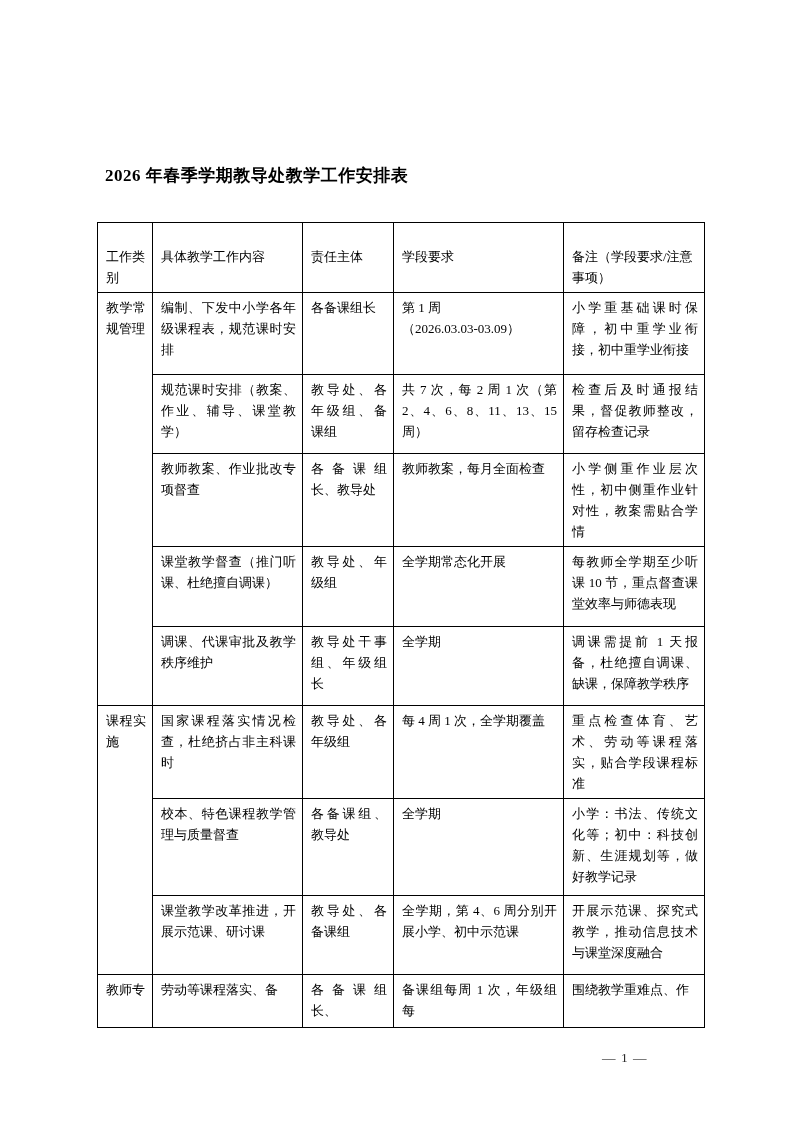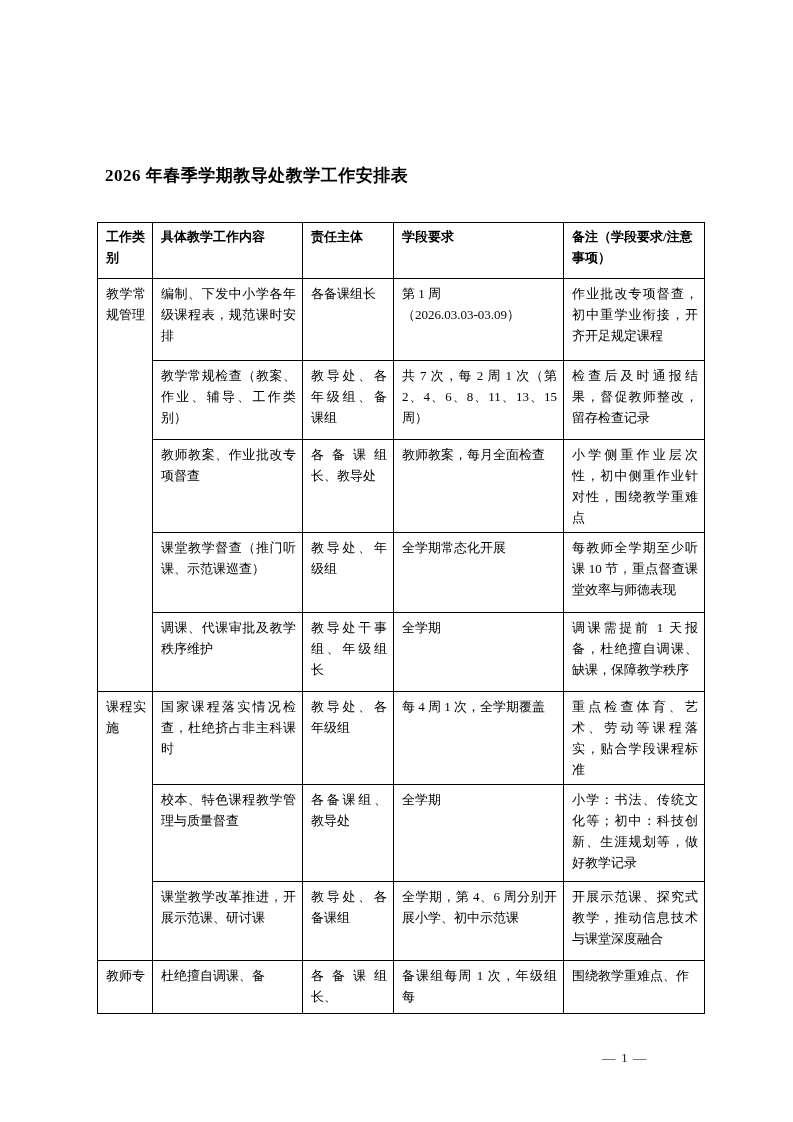--- a/index.html
+++ b/index.html
@@ -41,23 +41,23 @@
     vertical-align: top;
     padding: 4px 6px 4px 8px;
     font-size: 13px;
     line-height: 21px;
     text-align: justify;
     white-space: pre-line;
     overflow: hidden;
     word-break: break-all;
   }
   table.work-table th {
-    font-weight: bold;
+    font-weight: normal;
     text-align: left;
-    padding-top: 3px;
+    padding-top: 23px;
   }
   .page-number {
     position: absolute;
     left: 602px;
     top: 1032px;
     font-size: 13.5px;
     color: #2b2b2b;
     letter-spacing: 1px;
     white-space: nowrap;
   }
@@ -86,36 +86,36 @@
       <th>学段要求</th>
       <th>备注（学段要求/注意事项）</th>
     </tr>
 
     <tr style="height:82px">
       <td rowspan="5">教学常规管理</td>
       <td>编制、下发中小学各年级课程表，规范课时安排</td>
       <td>各备课组长</td>
       <td>第 1 周
 （2026.03.03-03.09）</td>
-      <td>作业批改专项督查，初中重学业衔接，开齐开足规定课程</td>
+      <td>小学重基础课时保障，初中重学业衔接，初中重学业衔接</td>
     </tr>
     <tr style="height:79px">
-      <td>教学常规检查（教案、作业、辅导、工作类别）</td>
+      <td>规范课时安排（教案、作业、辅导、课堂教学）</td>
       <td>教导处、各年级组、备课组</td>
       <td>共 7 次，每 2 周 1 次（第 2、4、6、8、11、13、15 周）</td>
       <td>检查后及时通报结果，督促教师整改，留存检查记录</td>
     </tr>
     <tr style="height:87px">
       <td>教师教案、作业批改专项督查</td>
       <td>各备课组长、教导处</td>
       <td>教师教案，每月全面检查</td>
-      <td>小学侧重作业层次性，初中侧重作业针对性，围绕教学重难点</td>
+      <td>小学侧重作业层次性，初中侧重作业针对性，教案需贴合学情</td>
     </tr>
     <tr style="height:80px">
-      <td>课堂教学督查（推门听课、示范课巡查）</td>
+      <td>课堂教学督查（推门听课、杜绝擅自调课）</td>
       <td>教导处、年级组</td>
       <td>全学期常态化开展</td>
       <td>每教师全学期至少听课 10 节，重点督查课堂效率与师德表现</td>
     </tr>
     <tr style="height:79px">
       <td>调课、代课审批及教学秩序维护</td>
       <td>教导处干事组、年级组长</td>
       <td>全学期</td>
       <td>调课需提前 1 天报备，杜绝擅自调课、缺课，保障教学秩序</td>
     </tr>
@@ -135,21 +135,21 @@
     </tr>
     <tr style="height:79px">
       <td>课堂教学改革推进，开展示范课、研讨课</td>
       <td>教导处、各备课组</td>
       <td>全学期，第 4、6 周分别开展小学、初中示范课</td>
       <td>开展示范课、探究式教学，推动信息技术与课堂深度融合</td>
     </tr>
 
     <tr style="height:53px">
       <td>教师专</td>
-      <td>杜绝擅自调课、备</td>
+      <td>劳动等课程落实、备</td>
       <td>各备课组长、</td>
       <td>备课组每周 1 次，年级组每</td>
       <td>围绕教学重难点、作</td>
     </tr>
   </tbody>
     </table>
 
   <div class="page-number">— 1 —</div>
 
 </div>

